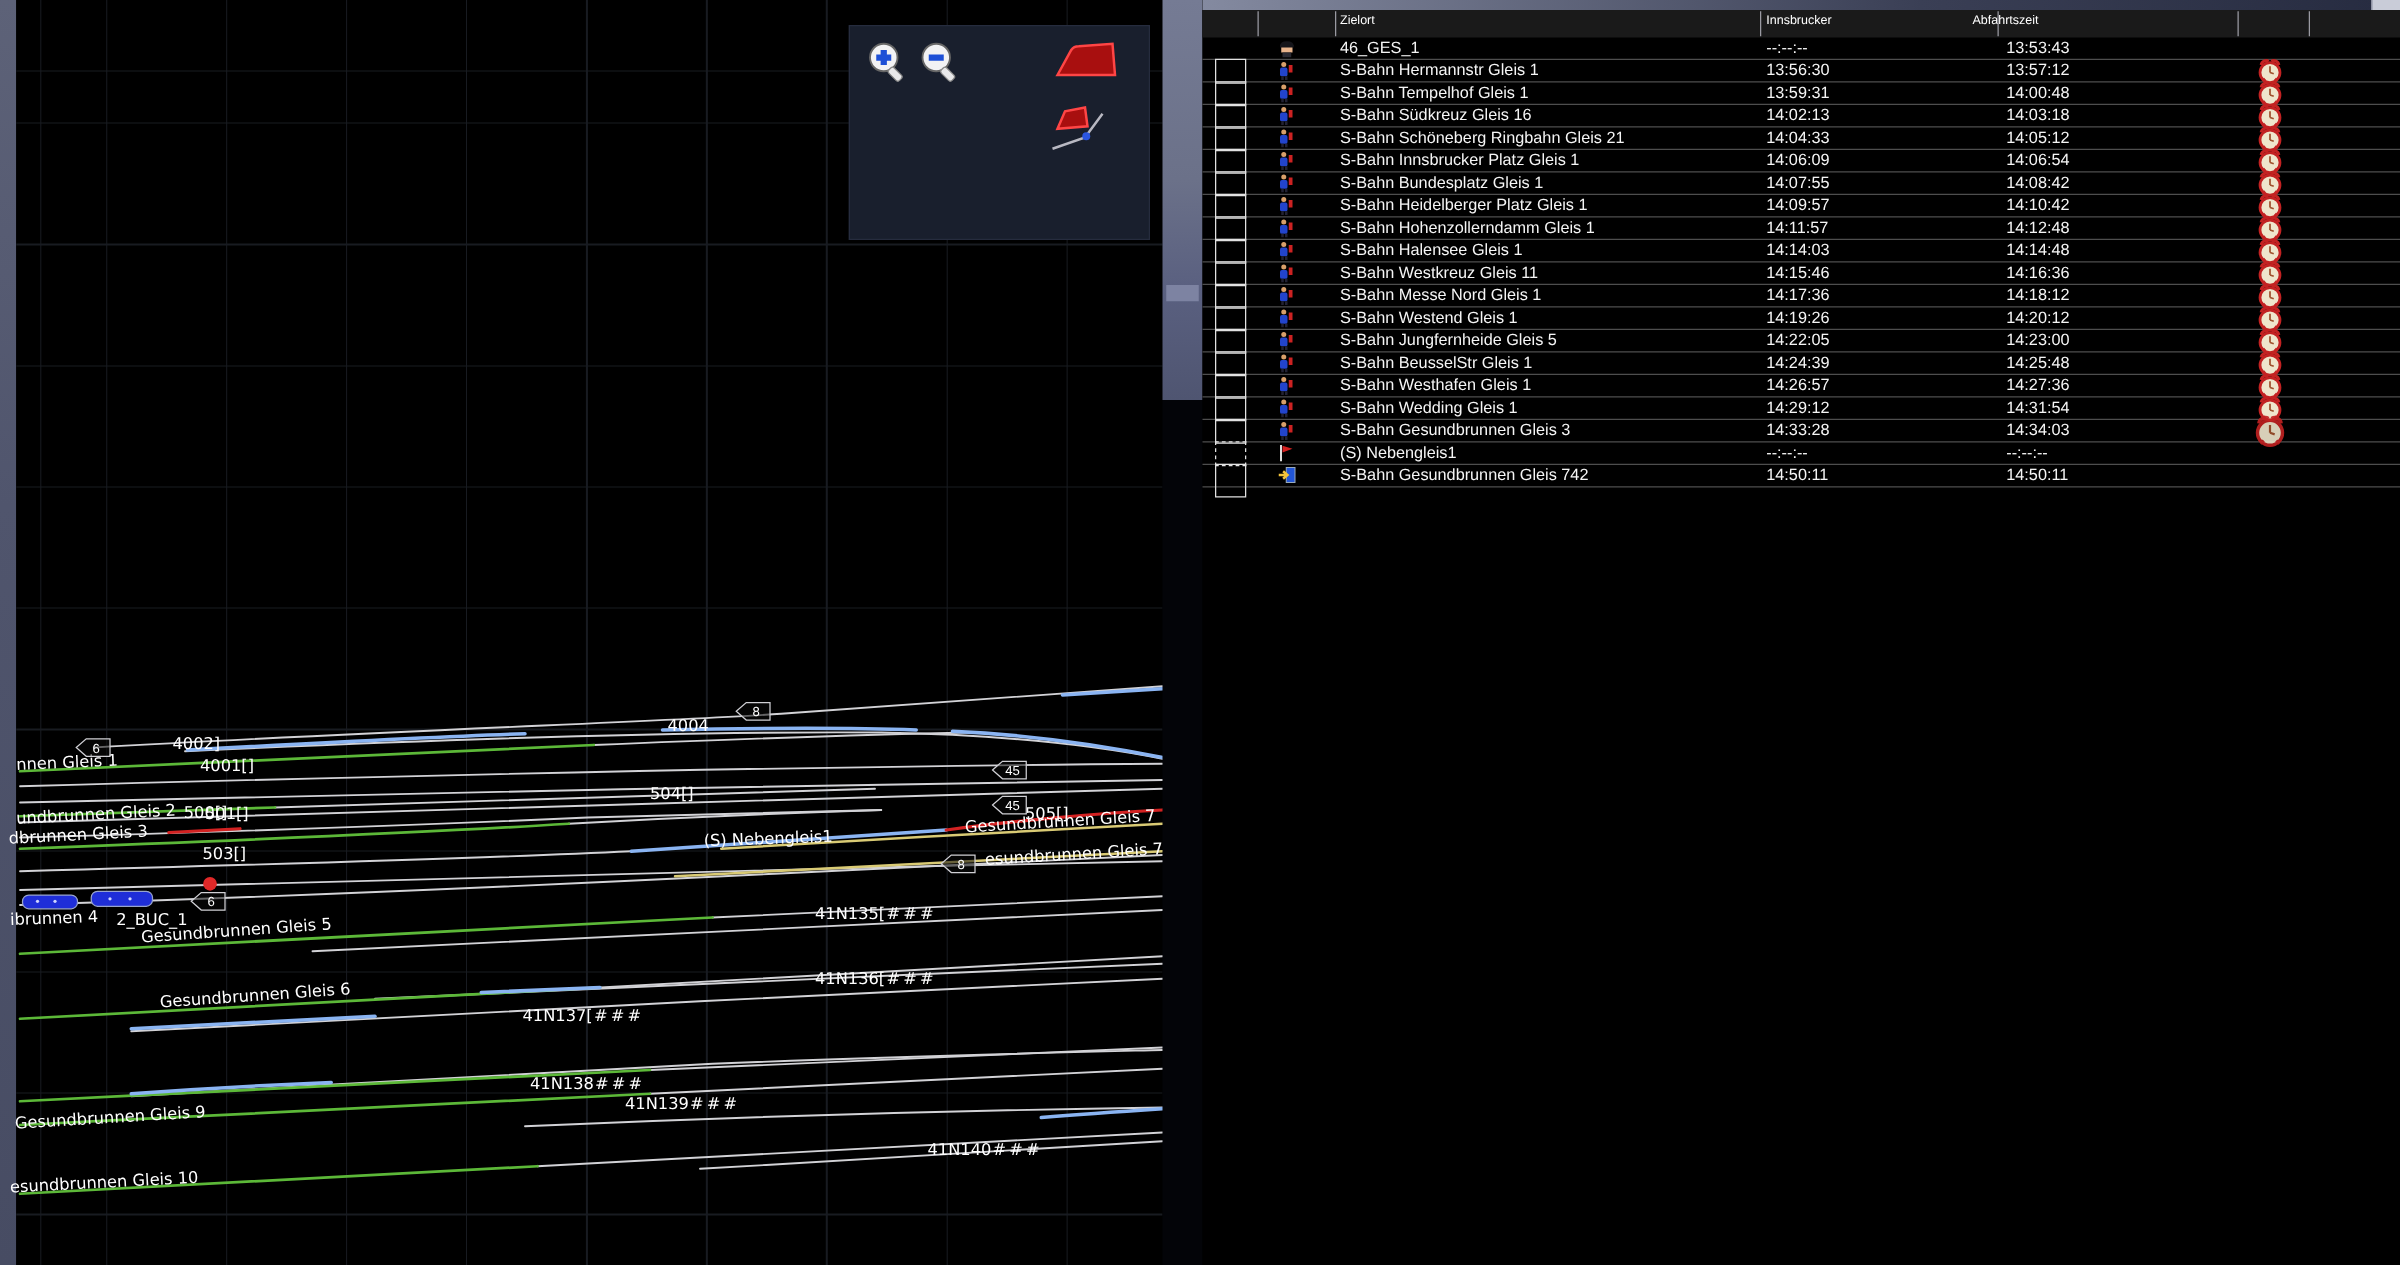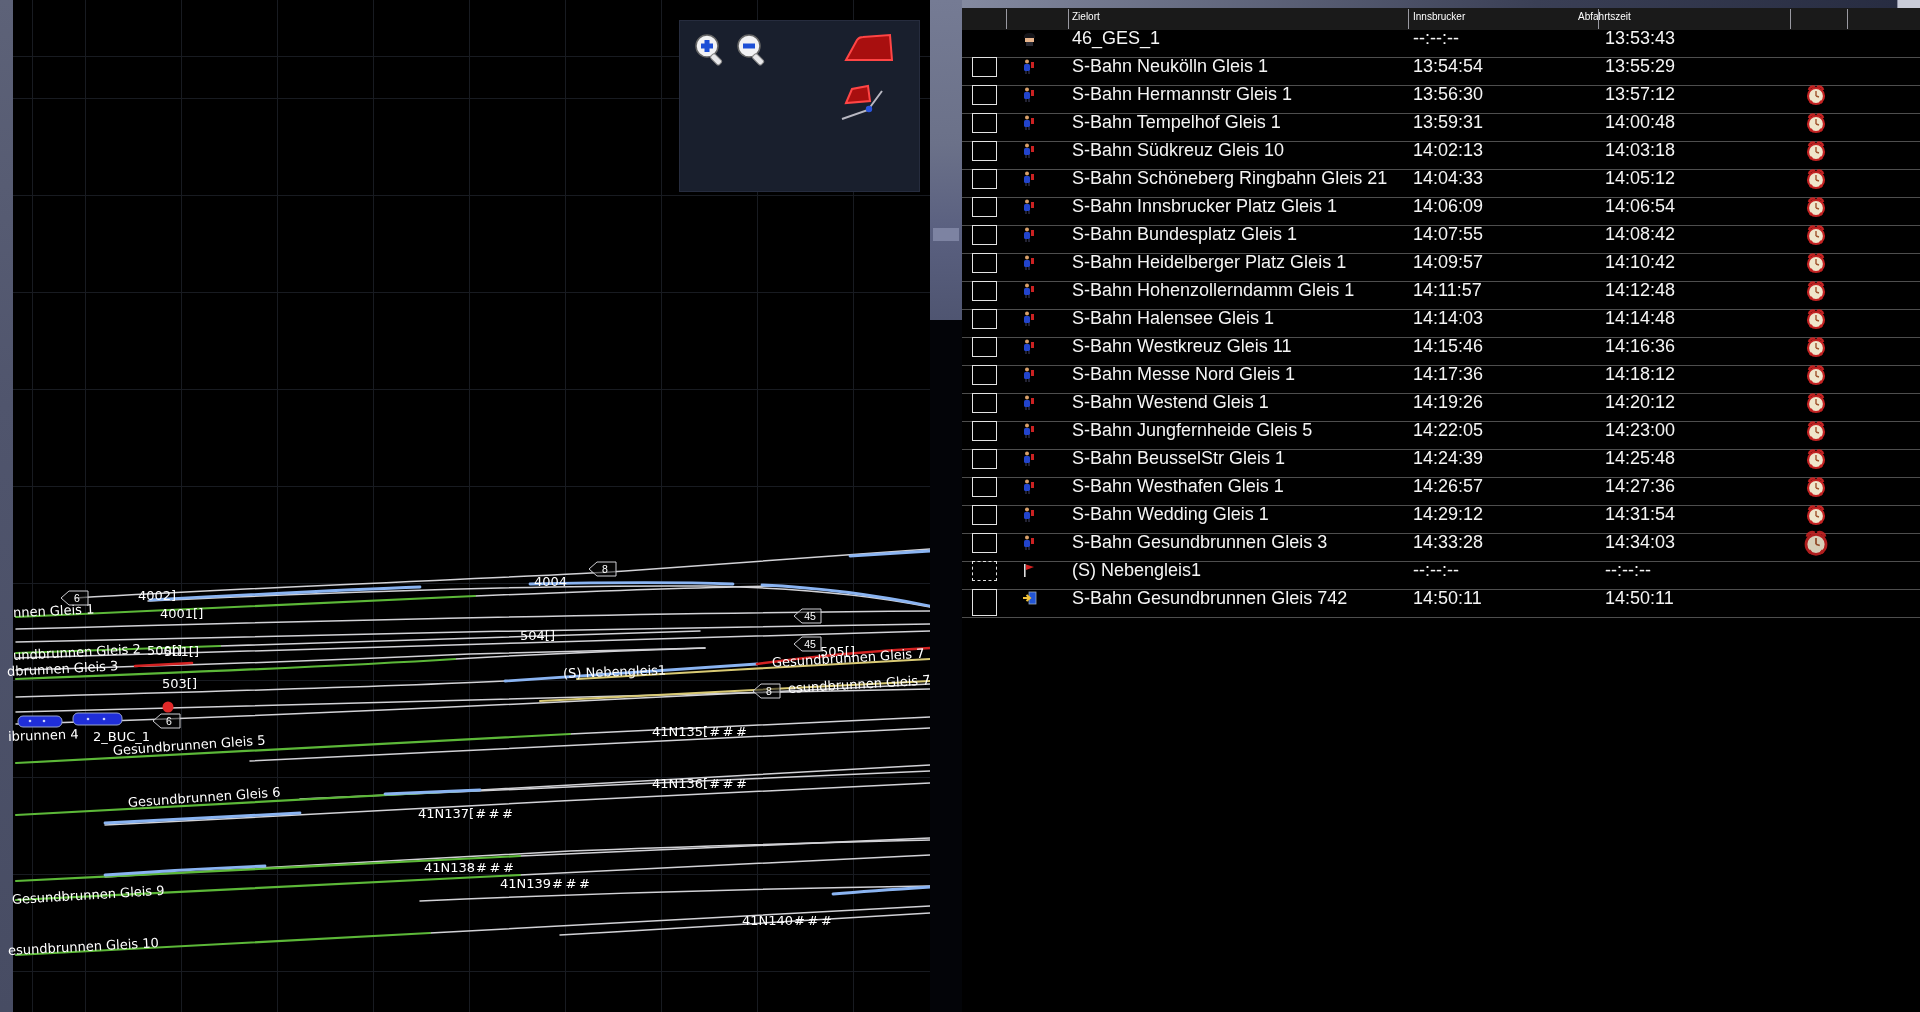--- a/index.html
+++ b/index.html
@@ -27,22 +27,22 @@
   #splitter-grip{left:933px;top:228px;width:26px;height:13px;background:#7d83a2;}
   #below-splitter{left:930px;top:320px;width:32px;height:692px;background:#030408;}
   
   #table-panel{left:962px;top:0;width:958px;height:1012px;background:#000;}
   #top-strip{left:0;top:0;width:958px;height:8px;background:linear-gradient(to right,#848aa0,#3a3f55 60%,#262b40);}
   #corner-btn{left:935px;top:0;width:23px;height:26px;background:#c9ccd8;border-left:1px solid #8a8da0;}
   #thead{left:0;top:8px;width:1032px;height:22px;background:#1a1a1a;color:#fff;font-size:10px;}
   #thead .hcell{position:absolute;top:3px;}
   .hsep{position:absolute;top:1px;width:1px;height:20px;background:#9a9aa2;}
   #rows{left:0;top:30px;width:958px;}
-  .trow{position:relative;height:28px;box-sizing:border-box;border-bottom:1px solid #4e4e4e;
-    color:#f5f5f5;font-size:18px;}
+  .trow{position:relative;height:18px;box-sizing:border-box;border-bottom:1px solid #4e4e4e;
+    color:#f5f5f5;font-size:13px;}
   .trow span,.trow div{position:absolute;line-height:16.5px;white-space:nowrap;}
   .ric{left:60px;top:1px;width:16px;height:15px;}
   .c-ziel{left:110px;top:0;}
   .c-ank{left:451px;top:0;}
   .c-abf{left:643px;top:0;}
   .ladder{left:10px;top:-1px;width:23px;height:17.6px;border:1px solid #e2e2e2;background:transparent;}
   .ladder.dashed{border-style:dashed;}
   .ladder.tall{height:25px;z-index:4;}
   .alarm{left:843px;top:-2px;z-index:5;width:22px;height:22px;}
   .alarm.large{transform:scale(1.25);opacity:.9;}
@@ -246,33 +246,20 @@
         <span class="c-abf">13:53:43</span>
       </div>
       <div class="trow">
         <span class="ric"><svg width="13" height="15" viewBox="0 0 13 15">
             <circle cx="5" cy="2.5" r="2" fill="#d9a06a"></circle>
             <rect x="2" y="5" width="6" height="7" rx="1.5" fill="#2244cc"></rect>
             <rect x="3" y="12" width="2" height="3" fill="#223"></rect>
             <rect x="6" y="12" width="2" height="3" fill="#223"></rect>
             <rect x="9" y="3" width="3" height="6" fill="#cc2222"></rect>
           </svg></span>
-        <span class="c-ziel">S-Bahn Neukölln Gleis 1</span>
-        <span class="c-ank">13:54:54</span>
-        <span class="c-abf">13:55:29</span>
-        <span class="ladder"></span>
-      </div>
-      <div class="trow">
-        <span class="ric"><svg width="13" height="15" viewBox="0 0 13 15">
-            <circle cx="5" cy="2.5" r="2" fill="#d9a06a"></circle>
-            <rect x="2" y="5" width="6" height="7" rx="1.5" fill="#2244cc"></rect>
-            <rect x="3" y="12" width="2" height="3" fill="#223"></rect>
-            <rect x="6" y="12" width="2" height="3" fill="#223"></rect>
-            <rect x="9" y="3" width="3" height="6" fill="#cc2222"></rect>
-          </svg></span>
         <span class="c-ziel">S-Bahn Hermannstr Gleis 1</span>
         <span class="c-ank">13:56:30</span>
         <span class="c-abf">13:57:12</span>
         <span class="ladder"></span>
         <span class="alarm"><svg width="22" height="22" viewBox="0 0 22 22">
             <circle cx="11" cy="12" r="8" fill="#efe6cc" stroke="#c32222" stroke-width="2.2"></circle>
             <path d="M4,6 A4,4 0 0 1 10,3" stroke="#c32222" stroke-width="2.5" fill="none"></path>
             <path d="M12,3 A4,4 0 0 1 18,6" stroke="#c32222" stroke-width="2.5" fill="none"></path>
             <path d="M11,12 L11,7 M11,12 L14,13" stroke="#a0522d" stroke-width="1.4" fill="none"></path>
             <path d="M5,19 L7,17 M17,19 L15,17" stroke="#c32222" stroke-width="2"></path>
@@ -299,21 +286,21 @@
           </svg></span>
       </div>
       <div class="trow">
         <span class="ric"><svg width="13" height="15" viewBox="0 0 13 15">
             <circle cx="5" cy="2.5" r="2" fill="#d9a06a"></circle>
             <rect x="2" y="5" width="6" height="7" rx="1.5" fill="#2244cc"></rect>
             <rect x="3" y="12" width="2" height="3" fill="#223"></rect>
             <rect x="6" y="12" width="2" height="3" fill="#223"></rect>
             <rect x="9" y="3" width="3" height="6" fill="#cc2222"></rect>
           </svg></span>
-        <span class="c-ziel">S-Bahn Südkreuz Gleis 10</span>
+        <span class="c-ziel">S-Bahn Südkreuz Gleis 16</span>
         <span class="c-ank">14:02:13</span>
         <span class="c-abf">14:03:18</span>
         <span class="ladder"></span>
         <span class="alarm"><svg width="22" height="22" viewBox="0 0 22 22">
             <circle cx="11" cy="12" r="8" fill="#efe6cc" stroke="#c32222" stroke-width="2.2"></circle>
             <path d="M4,6 A4,4 0 0 1 10,3" stroke="#c32222" stroke-width="2.5" fill="none"></path>
             <path d="M12,3 A4,4 0 0 1 18,6" stroke="#c32222" stroke-width="2.5" fill="none"></path>
             <path d="M11,12 L11,7 M11,12 L14,13" stroke="#a0522d" stroke-width="1.4" fill="none"></path>
             <path d="M5,19 L7,17 M17,19 L15,17" stroke="#c32222" stroke-width="2"></path>
           </svg></span>

